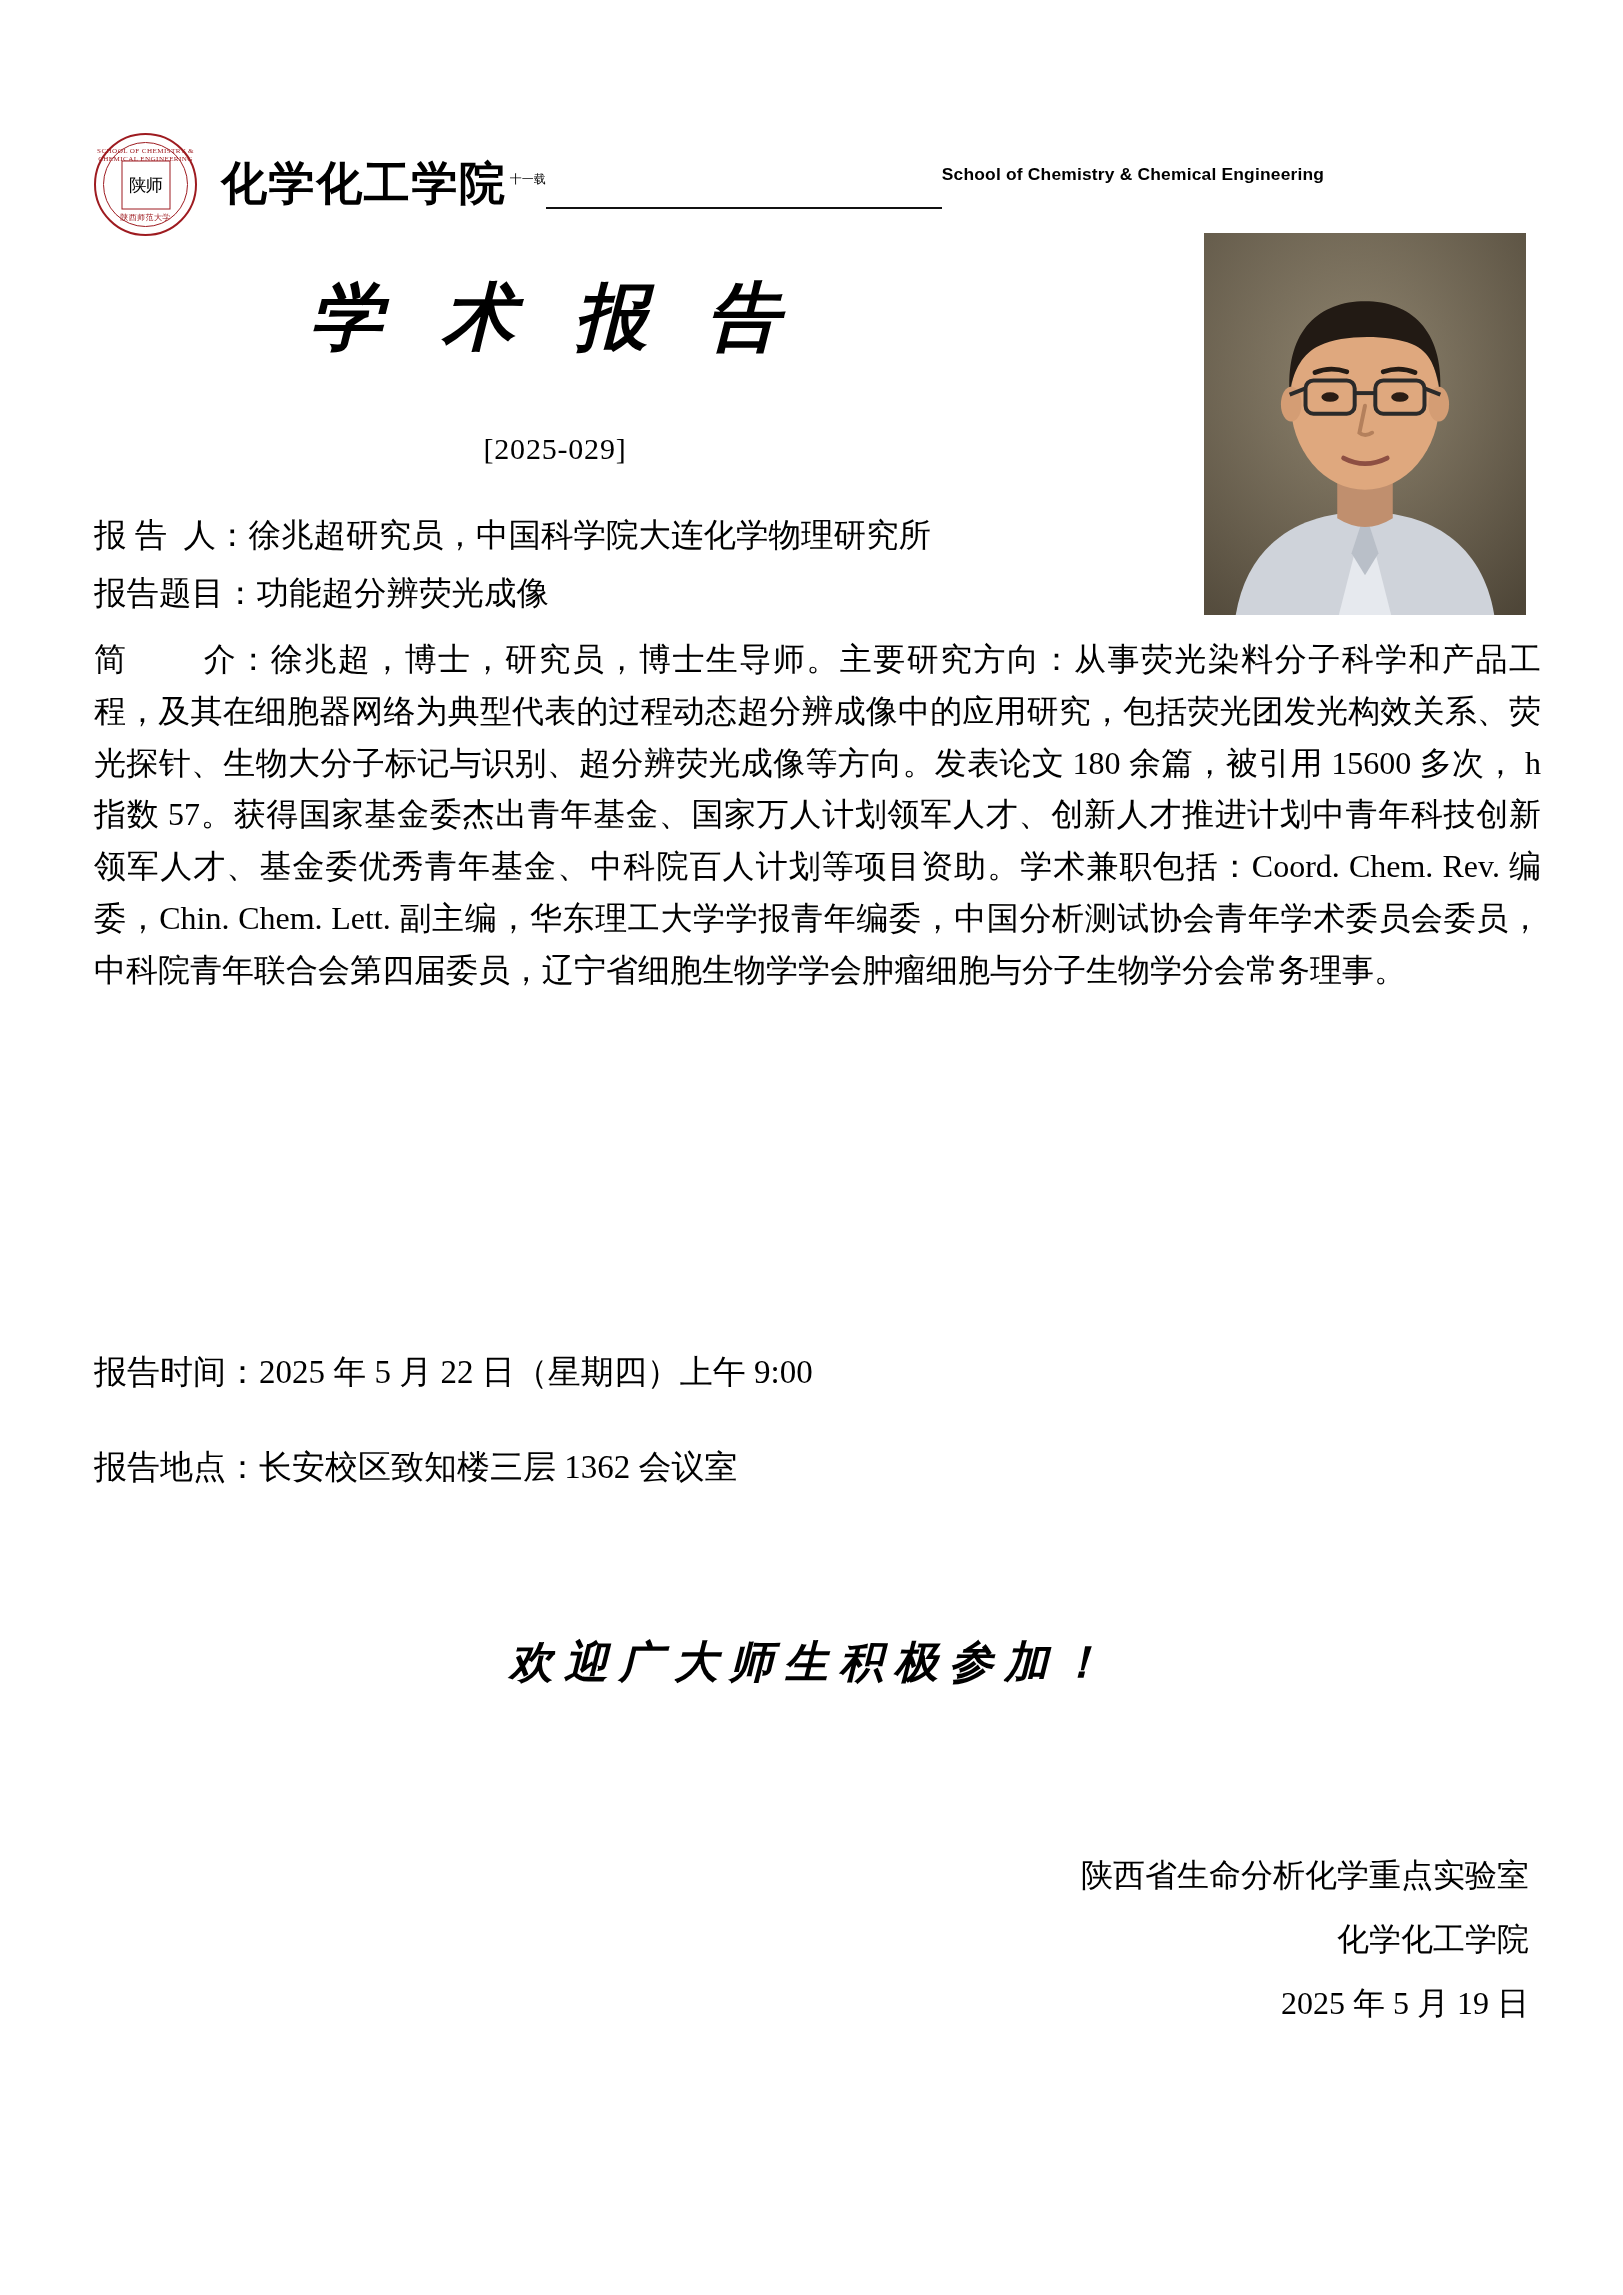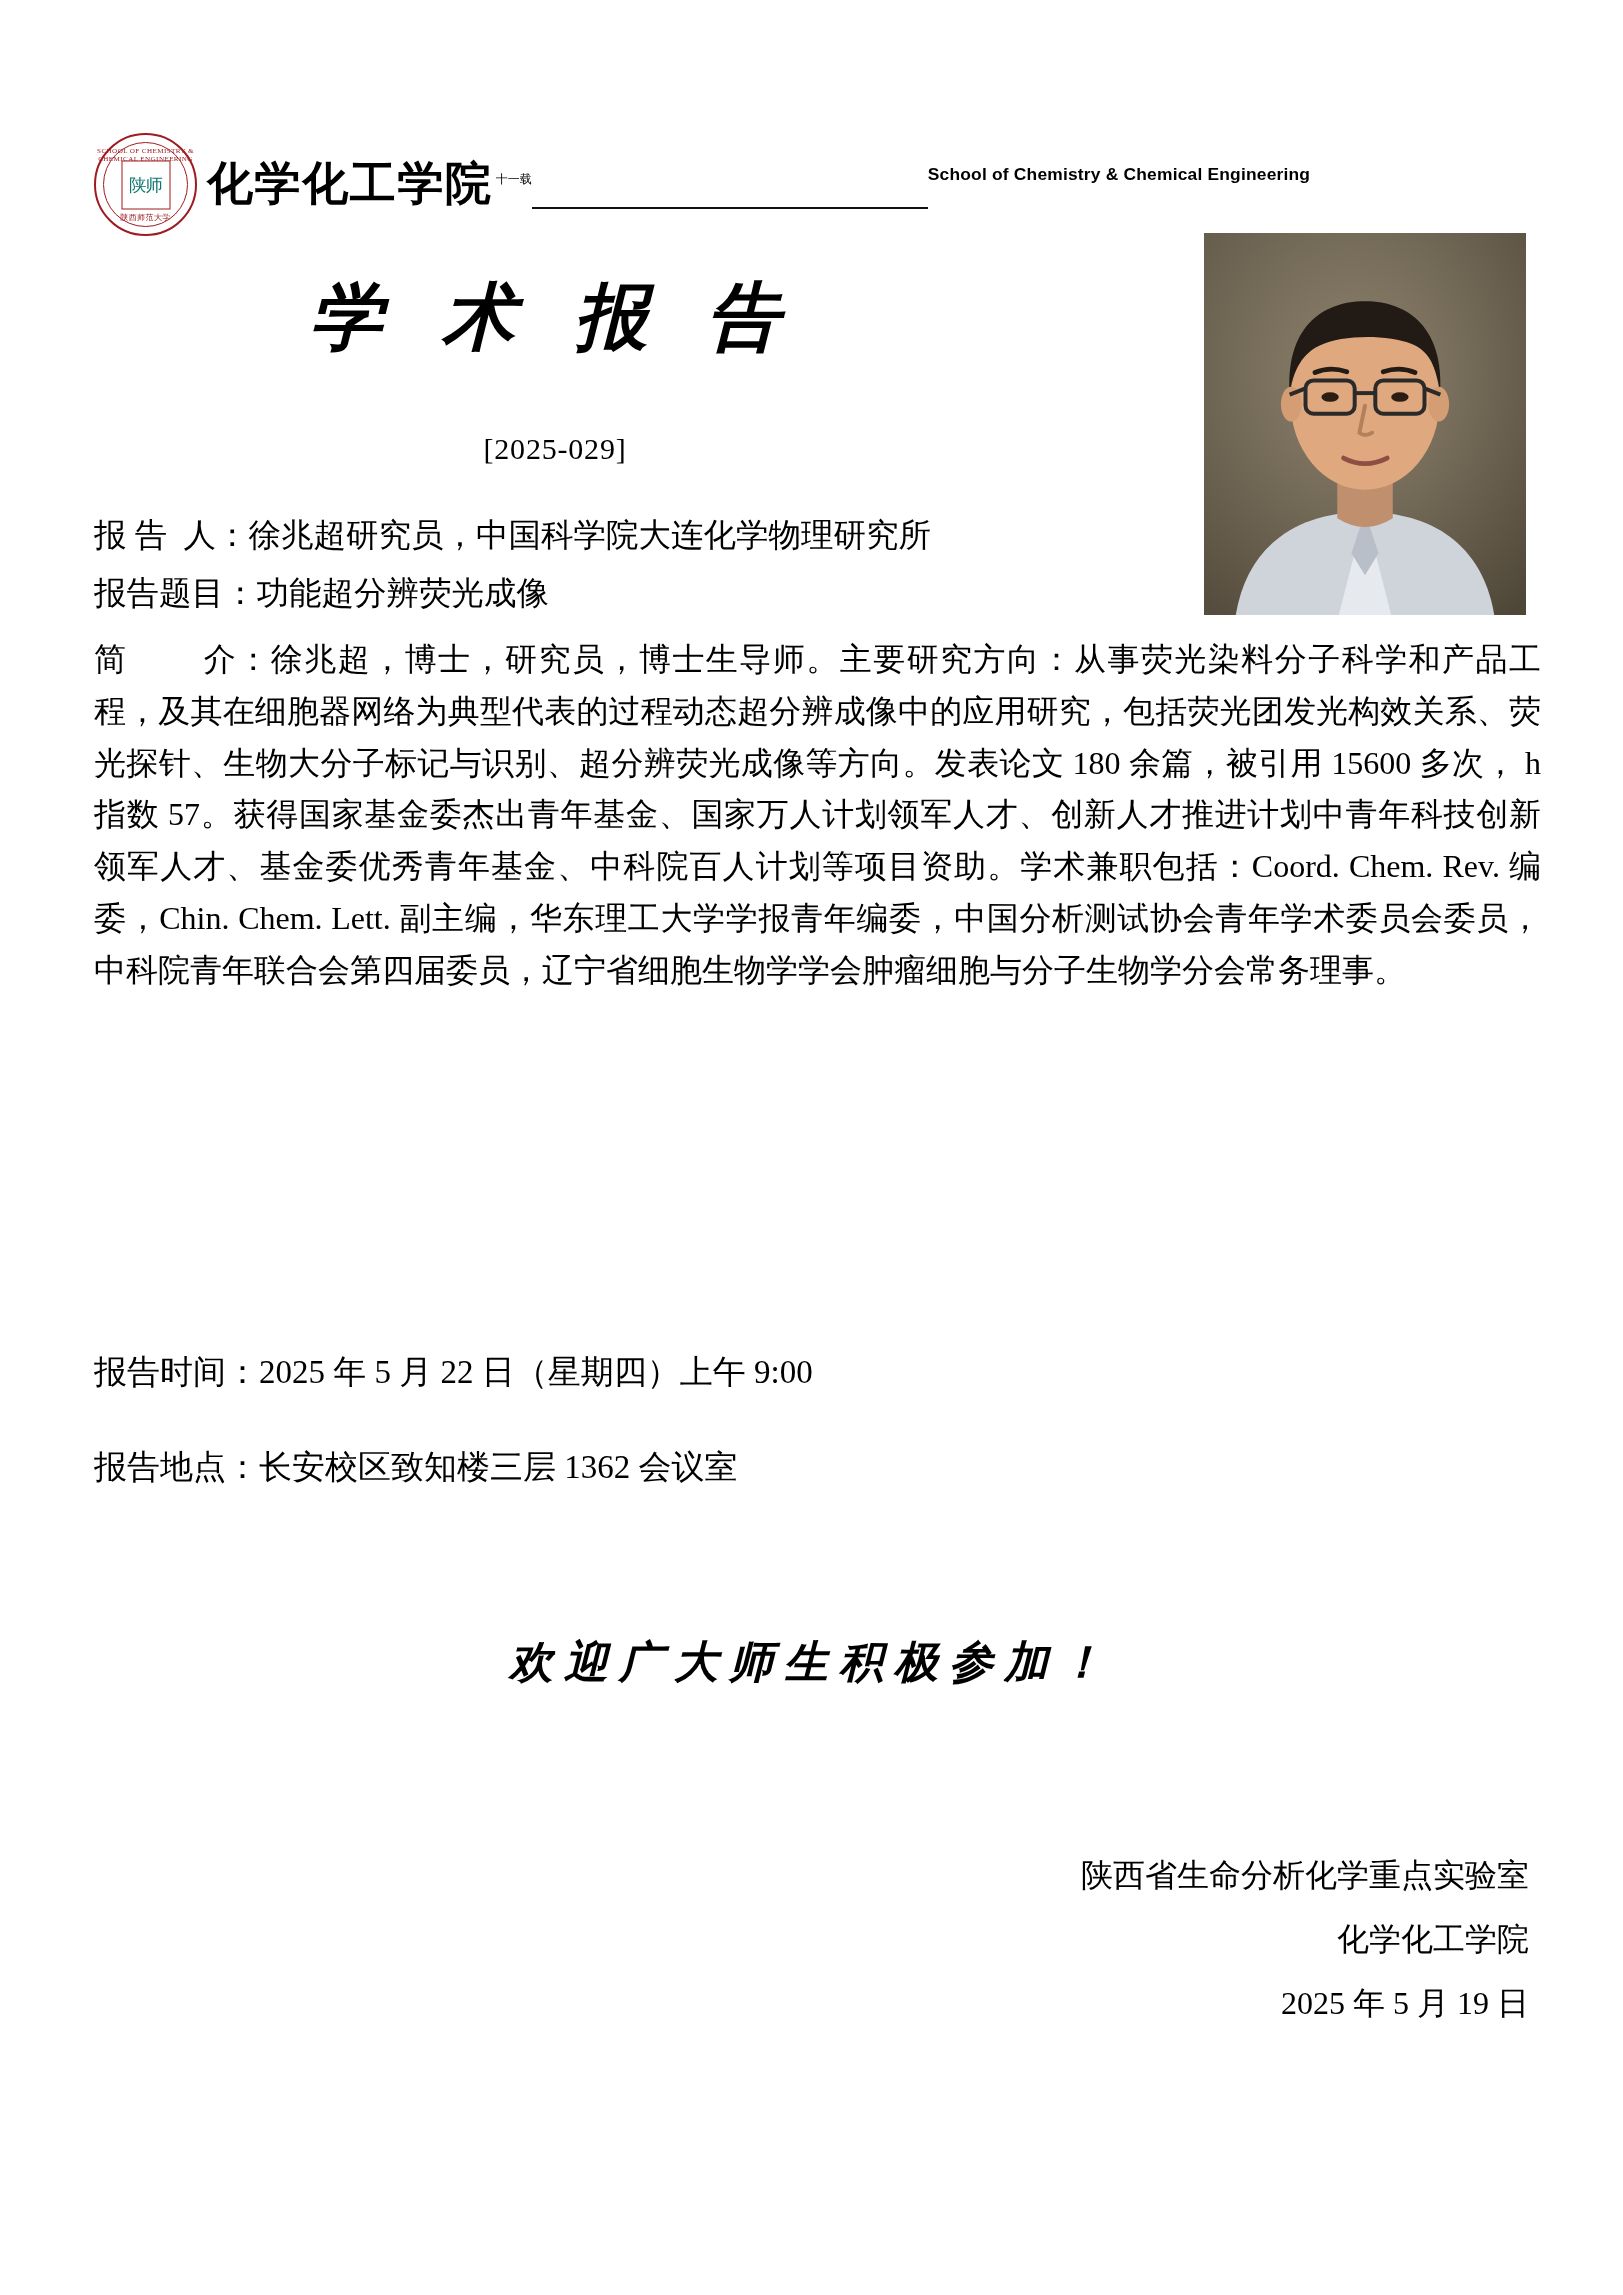--- a/index.html
+++ b/index.html
@@ -23,21 +23,21 @@
     background: #fff;
   }
 
   
   .logo-block {
     position: absolute;
     left: 94px;
     top: 133px;
     display: flex;
     align-items: center;
-    gap: 10px;
+    gap: 24px;
   }
   .logo-seal {
     width: 103px;
     height: 103px;
     border-radius: 50%;
     border: 2.4px solid #9e1b20;
     position: relative;
     flex: none;
     box-sizing: border-box;
   }
@@ -49,21 +49,21 @@
     border: 1.2px solid #9e1b20;
   }
   .seal-inner {
     position: absolute;
     left: 50%;
     top: 50%;
     transform: translate(-50%, -50%);
     width: 49px;
     height: 49px;
     border: 1.6px solid #9e1b20;
-    color: #0f766e;
+    color: #000000;
     font-size: 17.4px;
     line-height: 1.05;
     font-family: "Liberation Serif", serif;
     display: flex;
     align-items: center;
     justify-content: center;
     text-align: center;
     letter-spacing: -0.8px;
     box-sizing: border-box;
   }

